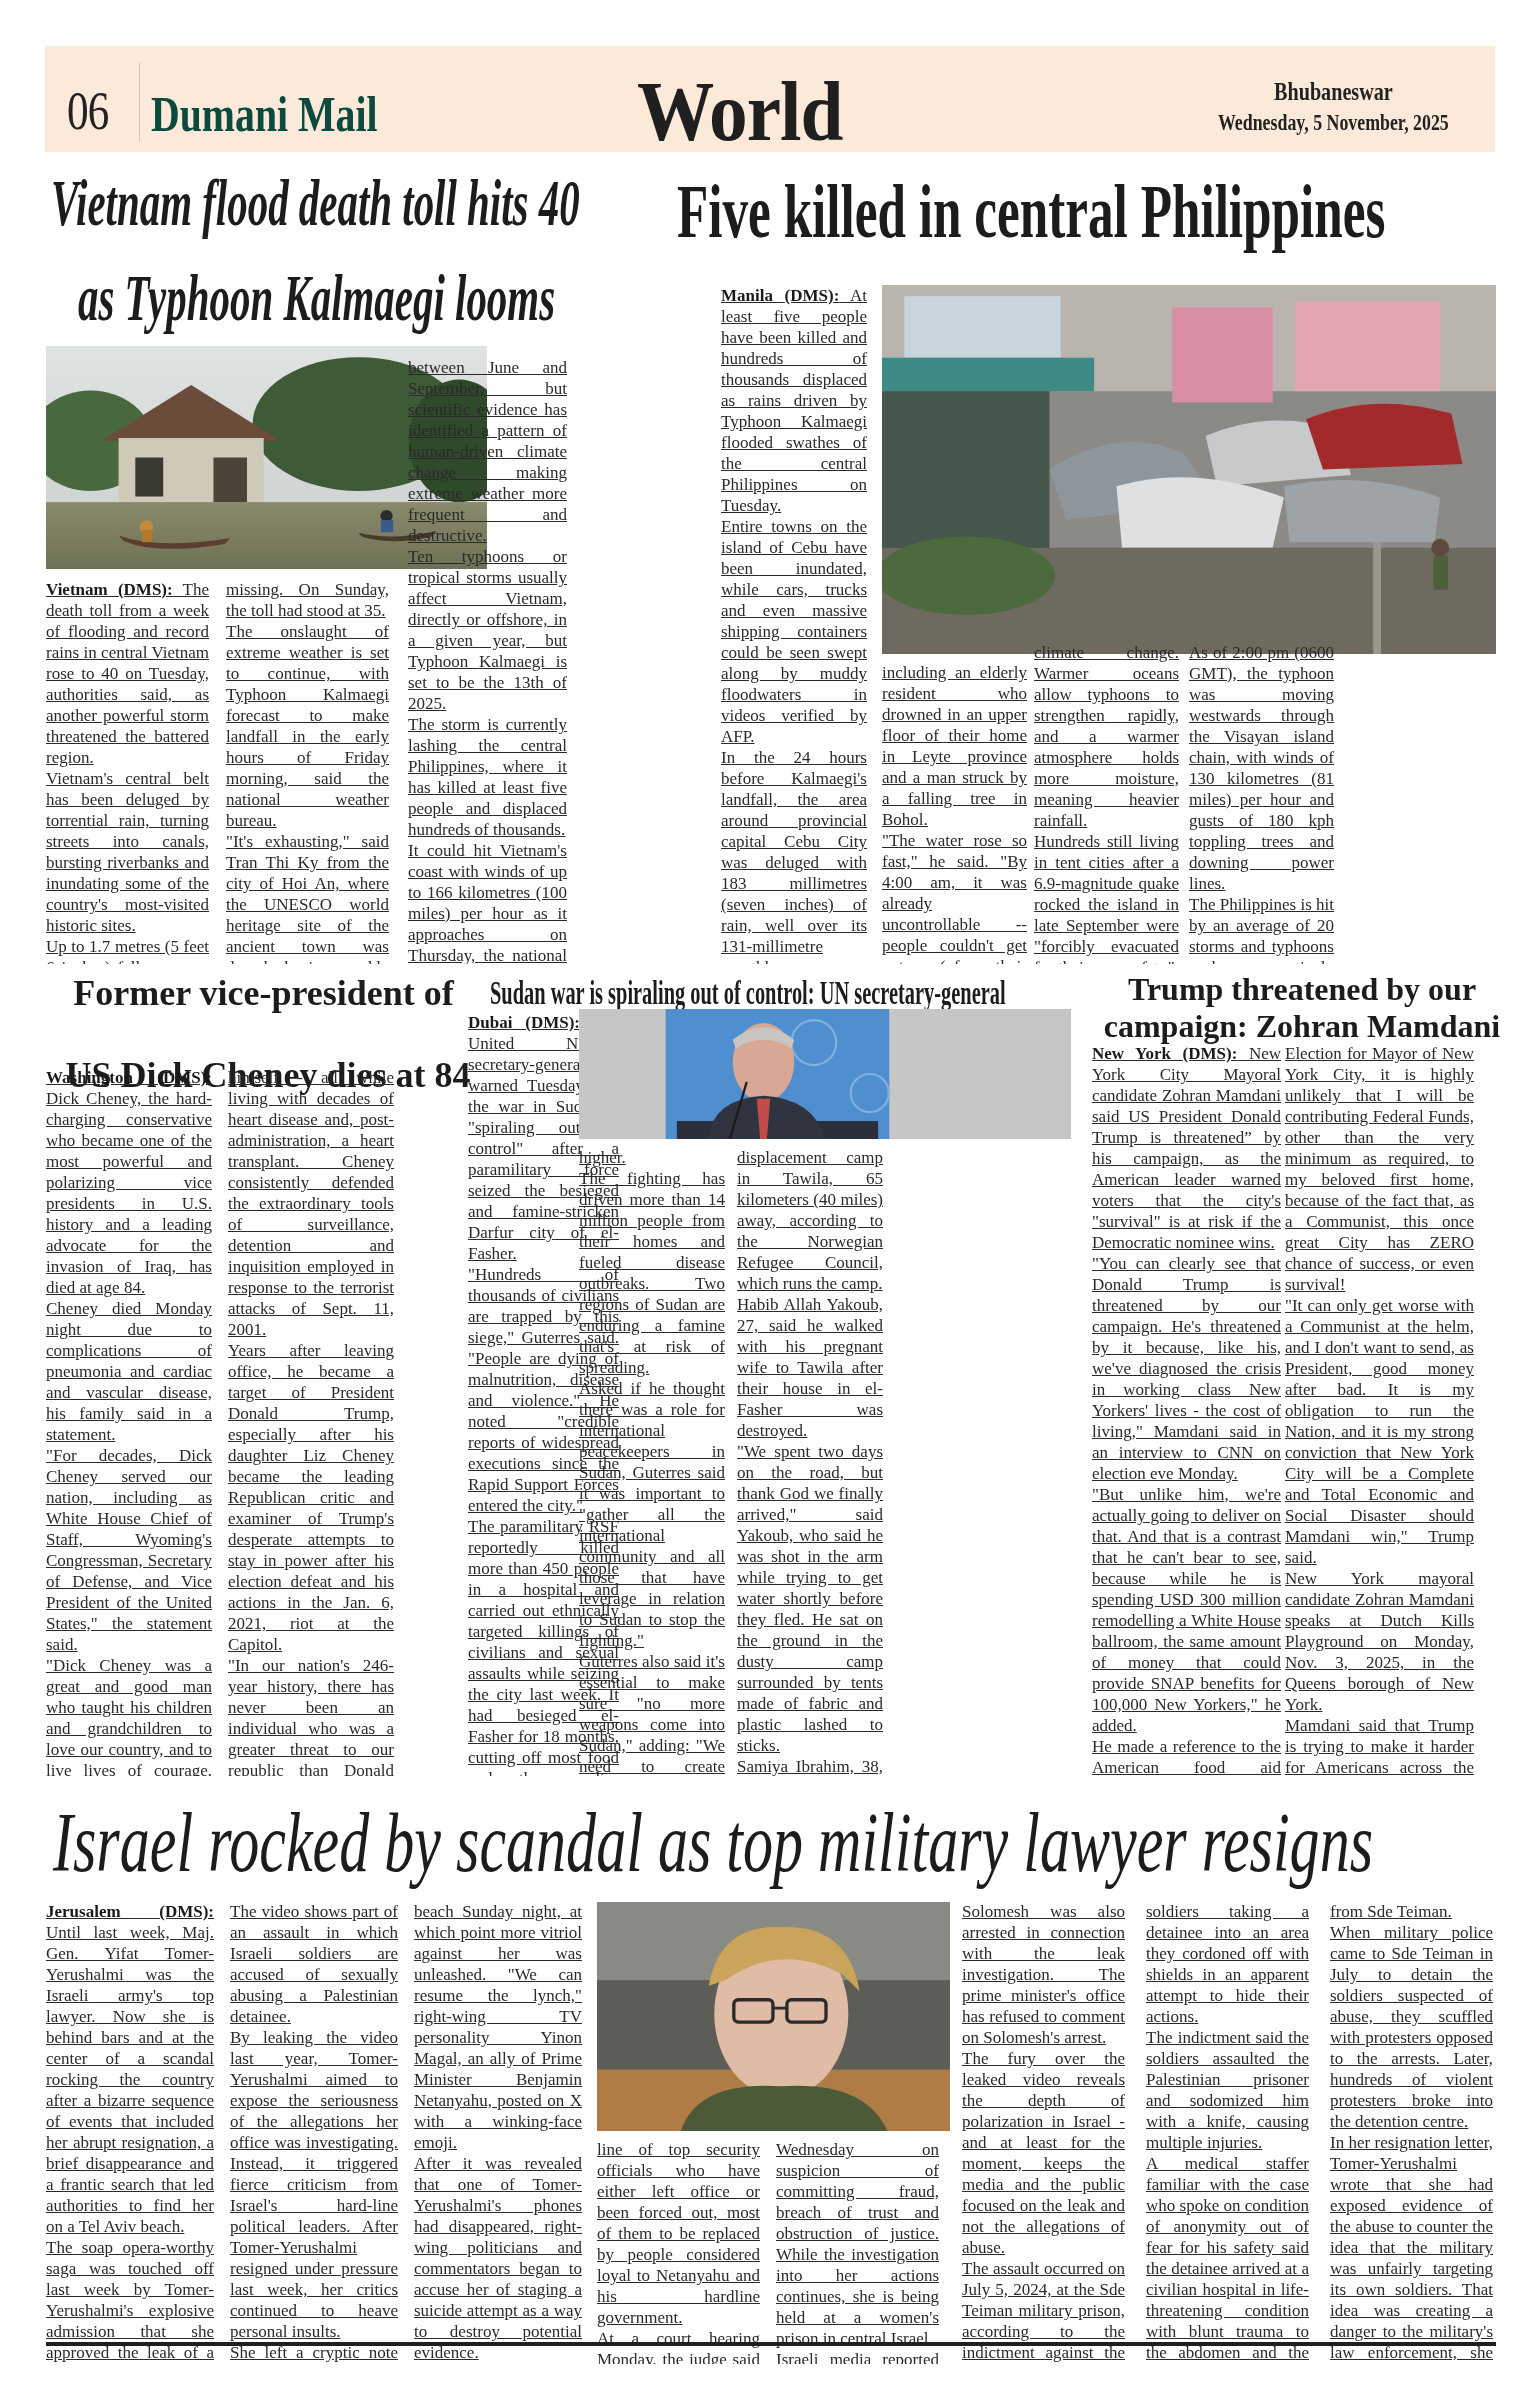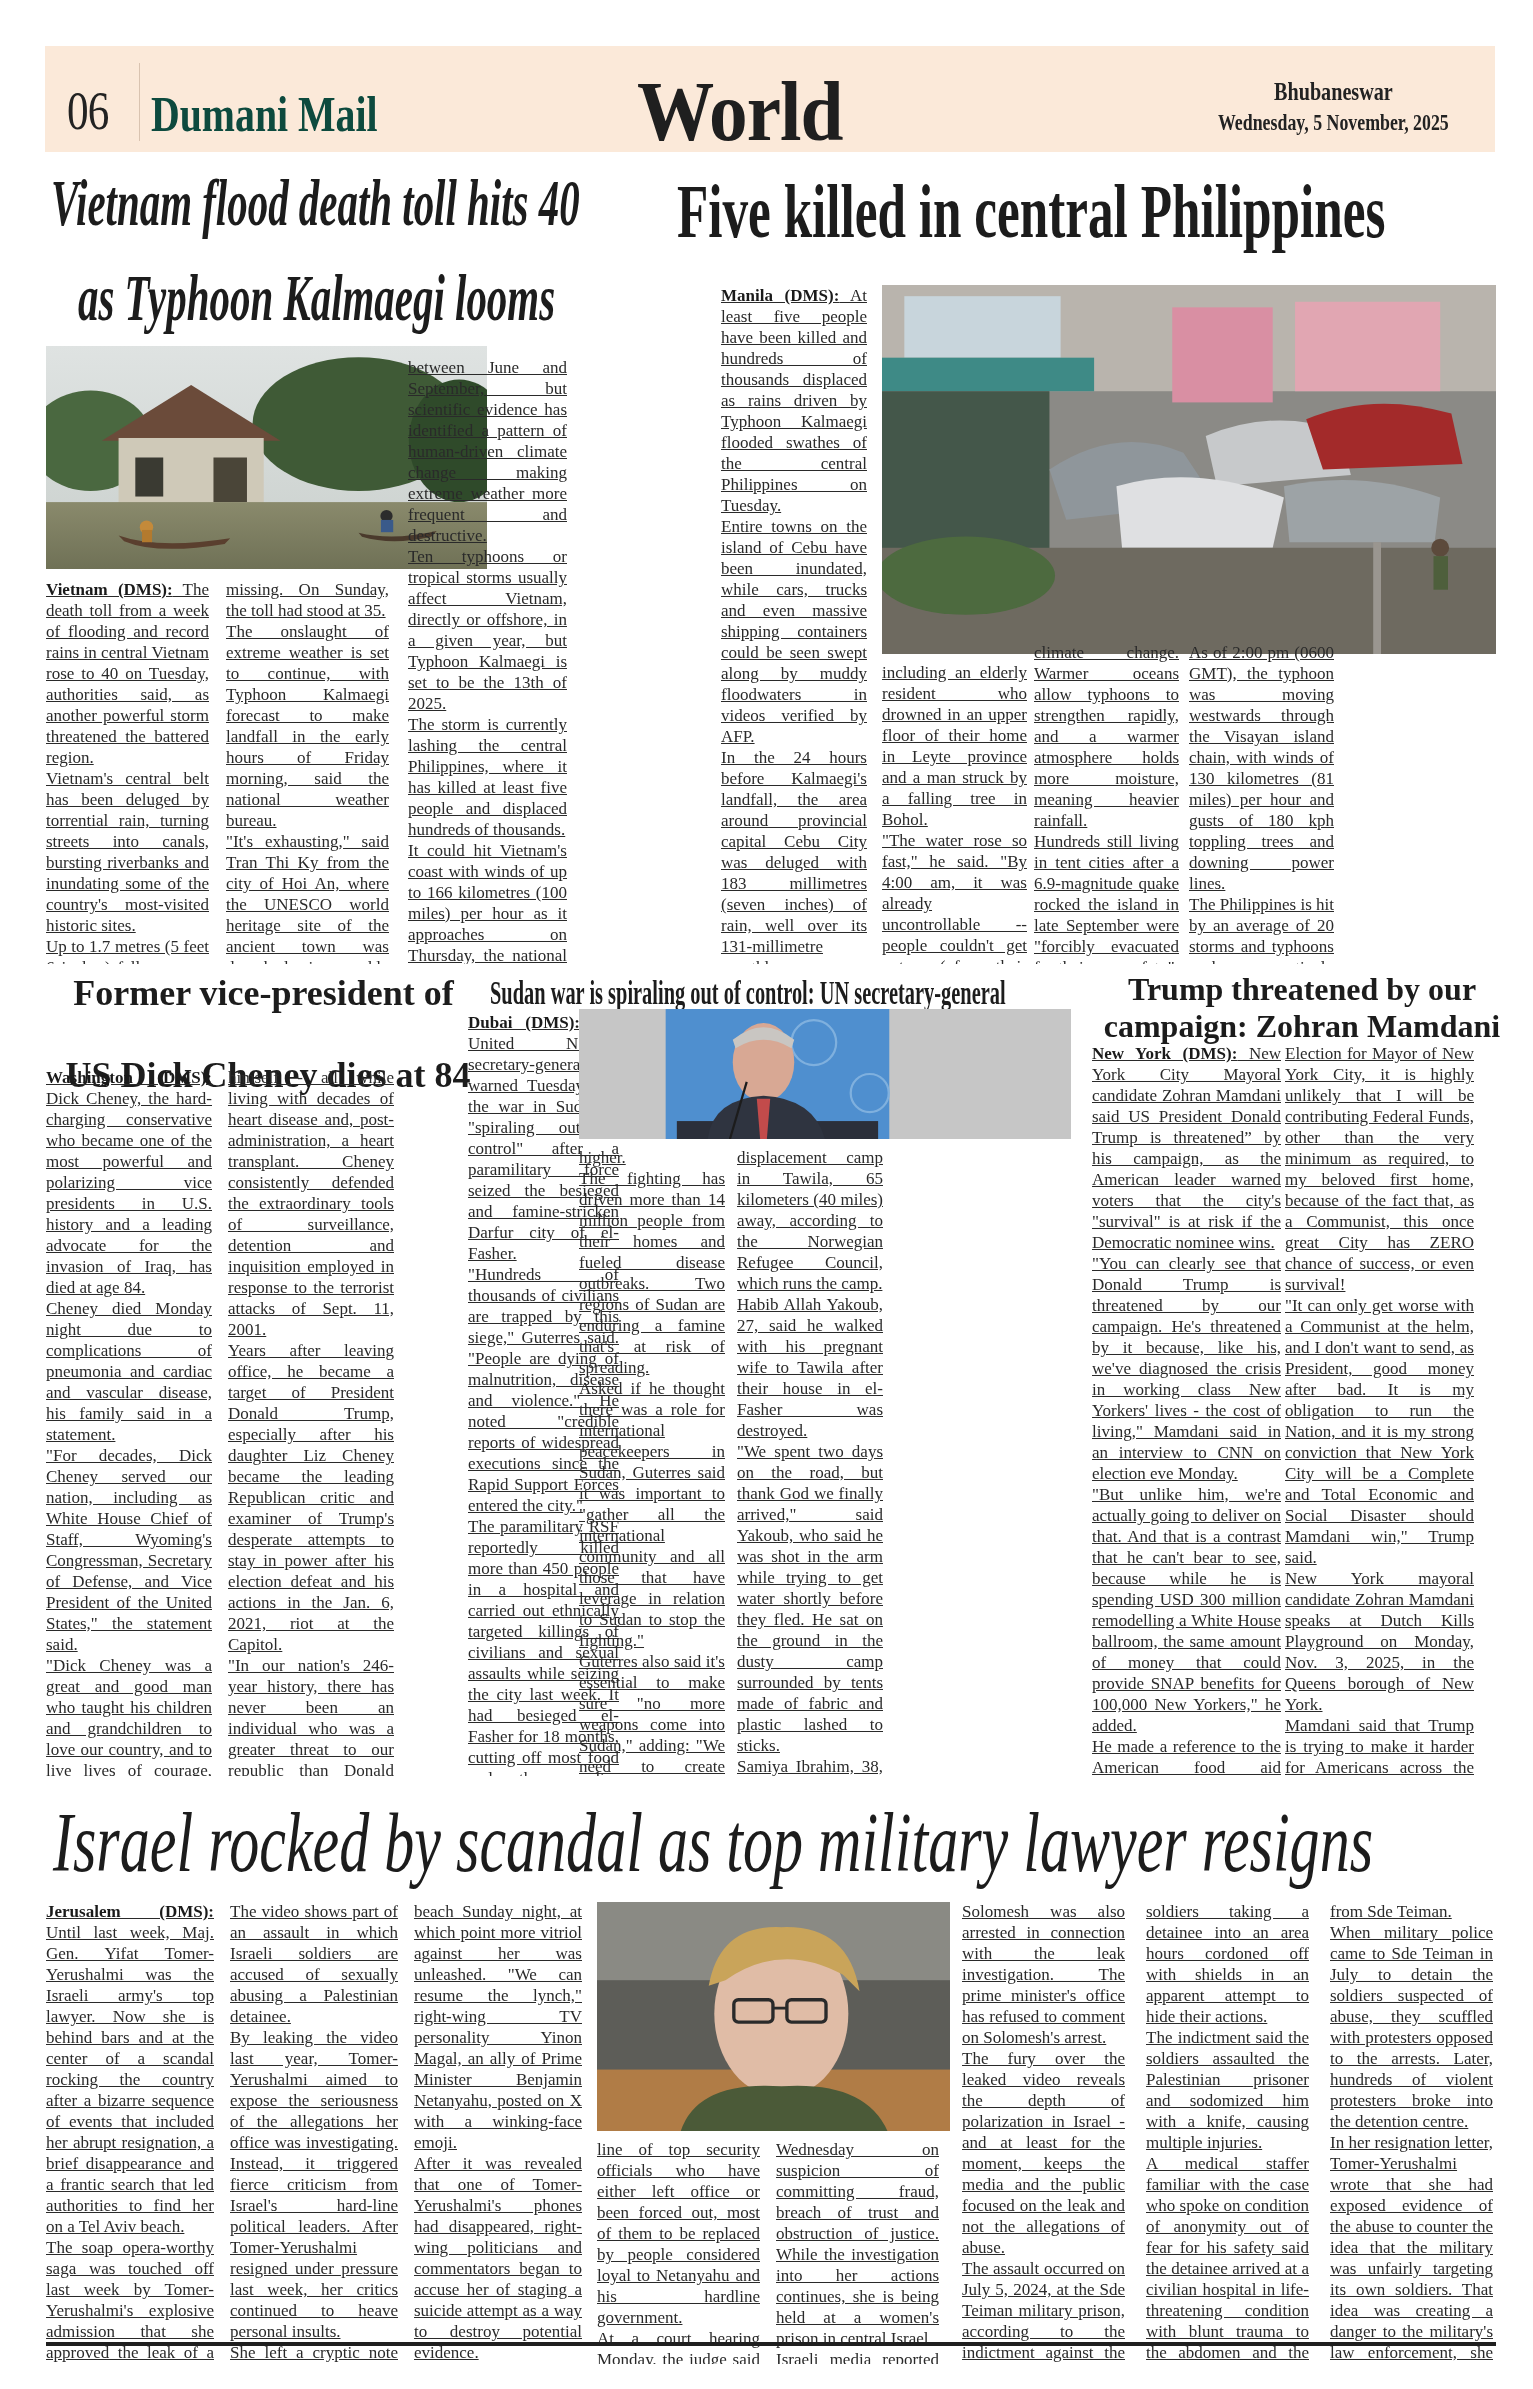--- a/index.html
+++ b/index.html
@@ -254,21 +254,21 @@
   <span class="p">Wednesday on suspicion of committing fraud, breach of trust and obstruction of justice. While the investigation into her actions continues, she is being held at a women's prison in central Israel.</span>
   <span class="p">Israeli media reported that former chief military prosecutor Col. Matan</span>
 </div>
 <div class="col" style="left:962px; top:1901px; width:163px; height:464px;">
   <span class="p">Solomesh was also arrested in connection with the leak investigation. The prime minister's office has refused to comment on Solomesh's arrest.</span>
   <span class="p">The fury over the leaked video reveals the depth of polarization in Israel - and at least for the moment, keeps the media and the public focused on the leak and not the allegations of abuse.</span>
   <span class="p">The assault occurred on July 5, 2024, at the Sde Teiman military prison, according to the indictment against the accused soldiers. The AP has investigated allegations of inhumane treatment and abuse at Sde Teiman that predate those in the surveillance video.</span>
 
 </div>
 <div class="col" style="left:1146px; top:1901px; width:163px; height:464px;">
-  <span class="p">soldiers taking a detainee into an area hours cordoned off with shields in an apparent attempt to hide their actions.</span>
+  <span class="p">soldiers taking a detainee into an area they cordoned off with shields in an apparent attempt to hide their actions.</span>
   <span class="p">The indictment said the soldiers assaulted the Palestinian prisoner and sodomized him with a knife, causing multiple injuries.</span>
   <span class="p">A medical staffer familiar with the case who spoke on condition of anonymity out of fear for his safety said the detainee arrived at a civilian hospital in life-threatening condition with blunt trauma to the abdomen and the chest and fractured ribs.</span>
   <span class="p">He said the detainee underwent surgery for a perforated rectum and was released back to Sde Teiman days later. The staffer said it was the most extreme abuse case he was familiar with</span>
 </div>
 <div class="col" style="left:1330px; top:1901px; width:163px; height:464px;">
   <span class="p">from Sde Teiman.</span>
   <span class="p">When military police came to Sde Teiman in July to detain the soldiers suspected of abuse, they scuffled with protesters opposed to the arrests. Later, hundreds of violent protesters broke into the detention centre.</span>
   <span class="p">In her resignation letter, Tomer-Yerushalmi wrote that she had exposed evidence of the abuse to counter the idea that the military was unfairly targeting its own soldiers. That idea was creating a danger to the military's law enforcement, she said, citing the break-in.</span>
   <span class="p">She wrote that the military had a "duty to investigate when there is reasonable suspicion of violence against a detainee.</span>
 </div>

